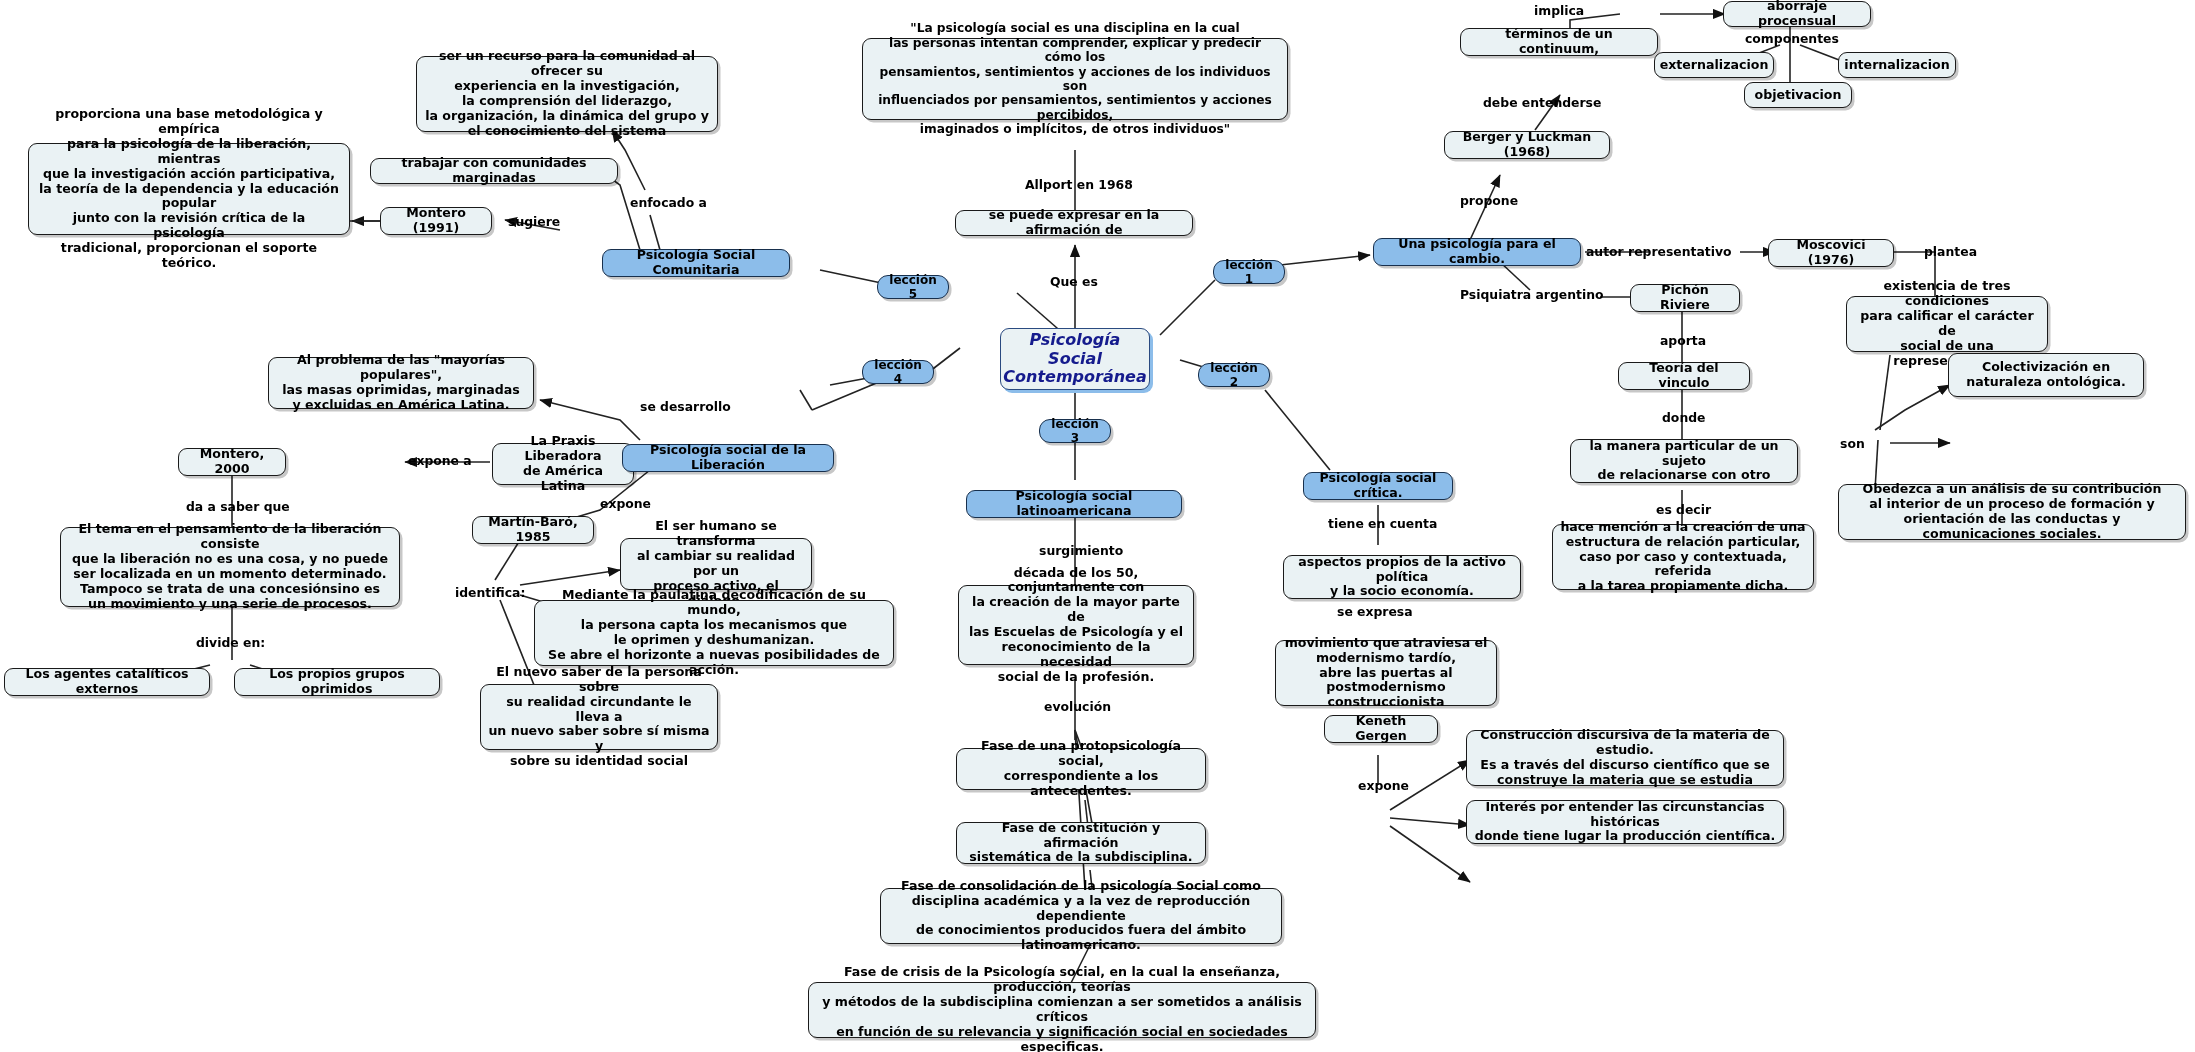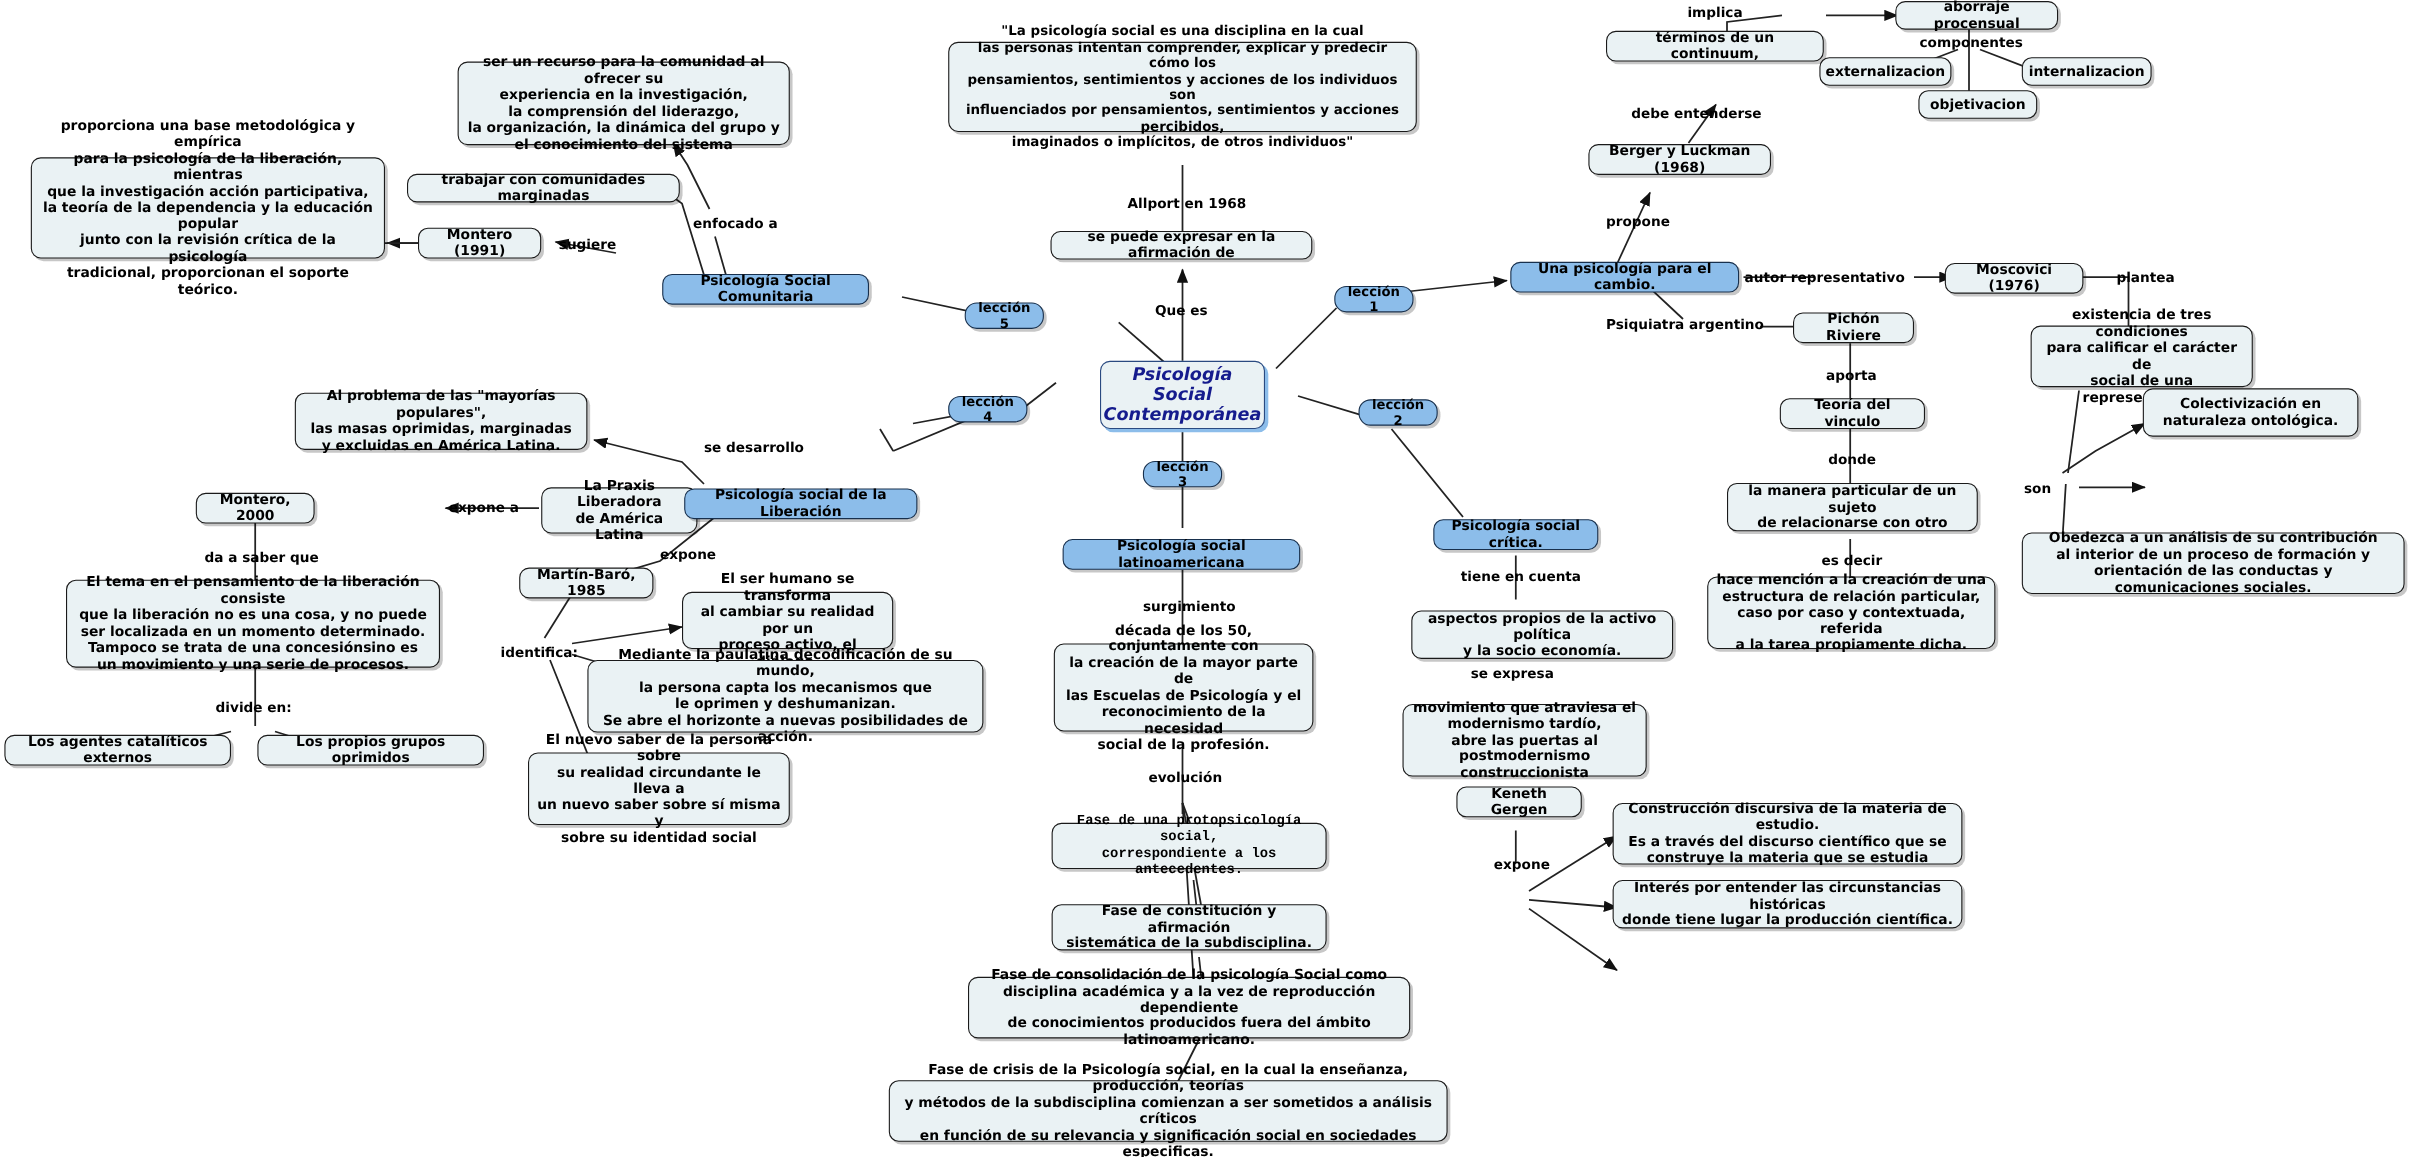--- a/index.html
+++ b/index.html
@@ -172,21 +172,21 @@
     </g>
   </svg>
 
   <div class="node center" style="left:1000px;top:328px;width:150px;height:62px;">Psicología Social
 Contemporánea</div>
 
   <div class="lbl" style="left:1050px;top:275px;">Que es</div>
   <div class="lbl" style="left:1025px;top:178px;">Allport en 1968</div>
 
   <div class="node blue pill" style="left:1213px;top:260px;width:72px;height:24px;font-size:12px;">lección 1</div>
-  <div class="node blue pill" style="left:1235px;top:363px;width:72px;height:24px;font-size:12px;">lección 2</div>
+  <div class="node blue pill" style="left:1198px;top:363px;width:72px;height:24px;font-size:12px;">lección 2</div>
   <div class="node blue pill" style="left:1039px;top:419px;width:72px;height:24px;font-size:12px;">lección 3</div>
   <div class="node blue pill" style="left:862px;top:360px;width:72px;height:24px;font-size:12px;">lección 4</div>
   <div class="node blue pill" style="left:877px;top:275px;width:72px;height:24px;font-size:12px;">lección 5</div>
 
   <div class="node" style="left:862px;top:38px;width:426px;height:82px;font-size:12.2px;">"La psicología social es una disciplina en la cual
 las personas intentan comprender, explicar y predecir cómo los
 pensamientos, sentimientos y acciones de los individuos son
 influenciados por pensamientos, sentimientos y acciones percibidos,
 imaginados o implícitos, de otros individuos"</div>
 
@@ -267,21 +267,21 @@
   <div class="lbl" style="left:1039px;top:544px;text-align:center;">surgimiento</div>
 
   <div class="node" style="left:958px;top:585px;width:236px;height:80px;">década de los 50, conjuntamente con
 la creación de la mayor parte de
 las Escuelas de Psicología y el
 reconocimiento de la necesidad
 social de la profesión.</div>
 
   <div class="lbl" style="left:1044px;top:700px;">evolución</div>
 
-  <div class="node" style="left:956px;top:748px;width:250px;height:42px;font-family:Liberation Mono, monospace;">Fase de una protopsicología social,
+  <div class="node" style="left:956px;top:748px;width:250px;height:42px;">Fase de una protopsicología social,
 correspondiente a los antecedentes.</div>
 
   <div class="node" style="left:956px;top:822px;width:250px;height:42px;">Fase de constitución y afirmación
 sistemática de la subdisciplina.</div>
 
   <div class="node" style="left:880px;top:888px;width:402px;height:56px;">Fase de consolidación de la psicología Social como
 disciplina académica y a la vez de reproducción dependiente
 de conocimientos producidos fuera del ámbito latinoamericano.</div>
 
   <div class="node" style="left:808px;top:982px;width:508px;height:56px;">Fase de crisis de la Psicología social, en la cual la enseñanza, producción, teorías

